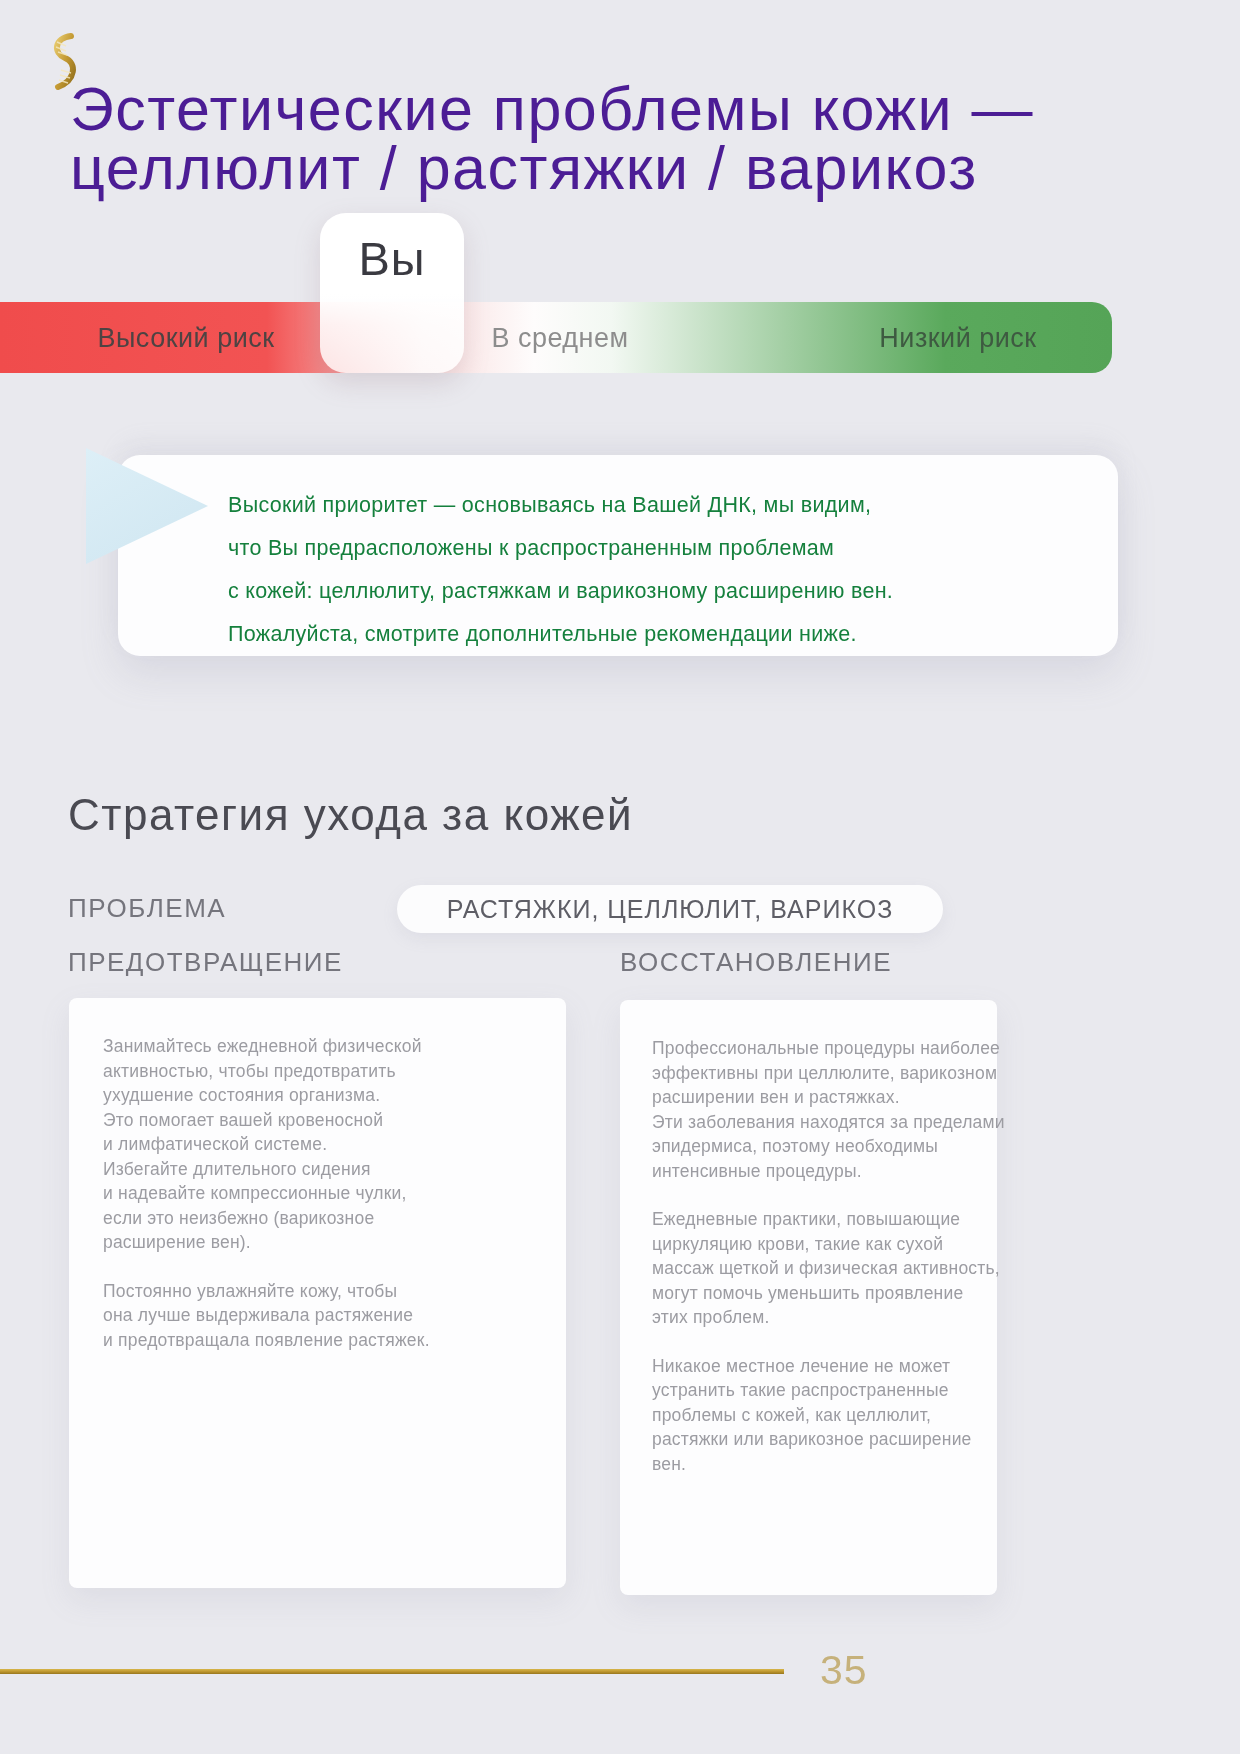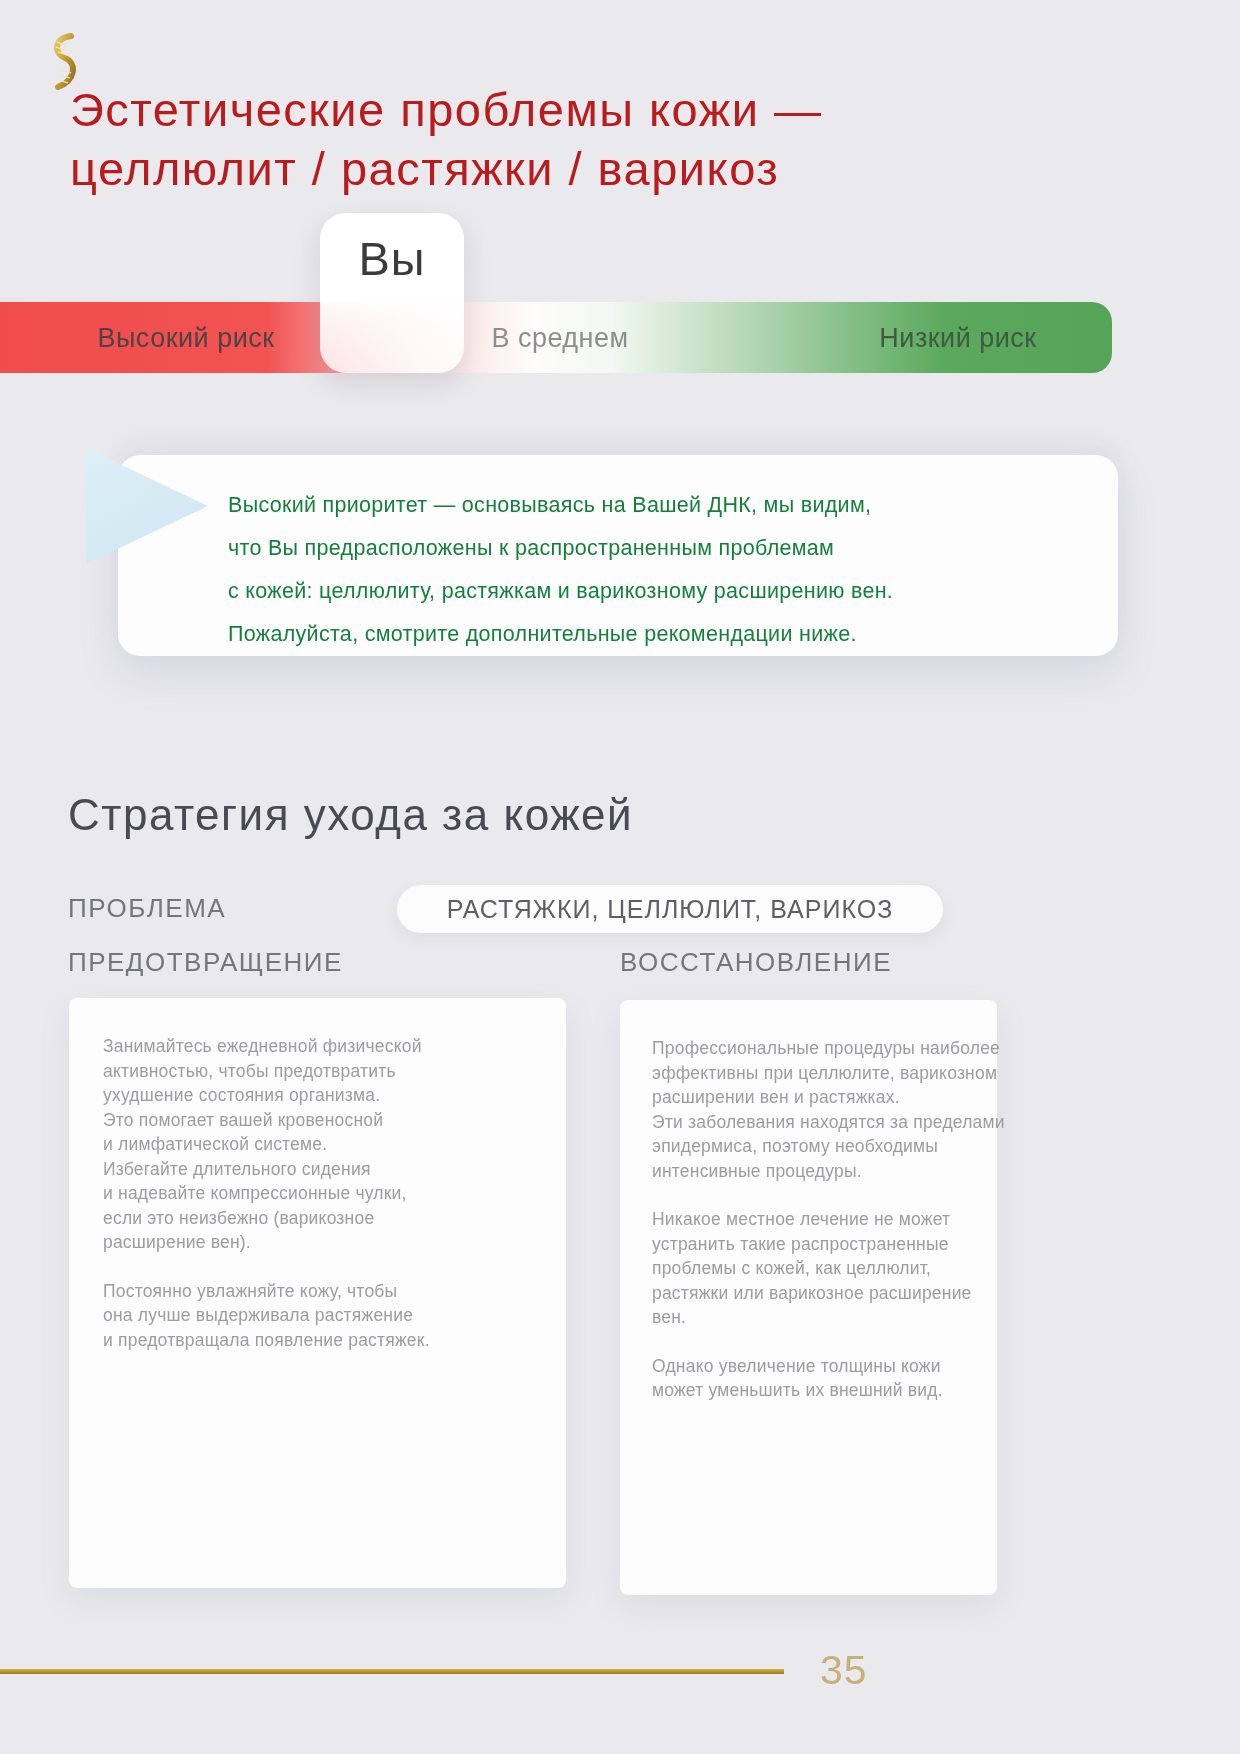--- a/index.html
+++ b/index.html
@@ -8,22 +8,22 @@
     background:#e9e9ee;
     font-family:"Liberation Sans", sans-serif;
     -webkit-font-smoothing:antialiased;
   }
   .abs{position:absolute;}
 
   
   .logo{left:44px;top:32px;width:40px;height:60px;}
   .page-title{
     left:70px;top:80px;
-    font-size:47px;line-height:59px;font-weight:200;
-    color:#b91c1c;letter-spacing:1.5px;white-space:pre-line;
+    font-size:61px;line-height:59px;font-weight:200;
+    color:#4c1d95;letter-spacing:1.5px;white-space:pre-line;
   }
 
   
   .risk-bar{
     left:0;top:302px;width:1112px;height:71px;z-index:1;
     border-radius:0 20px 20px 0;
     background:linear-gradient(90deg,
       #f04c4c 0%, #f25353 24%, #f9dede 38%, #fefcfc 48%,
       #f2f8f2 55%, #9ccb9d 72%, #5aa95c 85%, #55a457 100%);
   }
@@ -170,23 +170,26 @@
 и предотвращала появление растяжек.</p>
 </div>
 
 <div class="abs info-card recovery-card">
   <p>Профессиональные процедуры наиболее
 эффективны при целлюлите, варикозном
 расширении вен и растяжках.
 Эти заболевания находятся за пределами
 эпидермиса, поэтому необходимы
 интенсивные процедуры.</p>
+  <p>Ежедневные практики, повышающие
+циркуляцию крови, такие как сухой
+массаж щеткой и физическая активность,
+могут помочь уменьшить проявление
+этих проблем.</p>
   <p>Никакое местное лечение не может
 устранить такие распространенные
 проблемы с кожей, как целлюлит,
 растяжки или варикозное расширение
 вен.</p>
-  <p>Однако увеличение толщины кожи
-может уменьшить их внешний вид.</p>
 </div>
 
 <div class="abs footer-rule"></div>
 <div class="abs page-number">35</div>
 
 </body></html>

